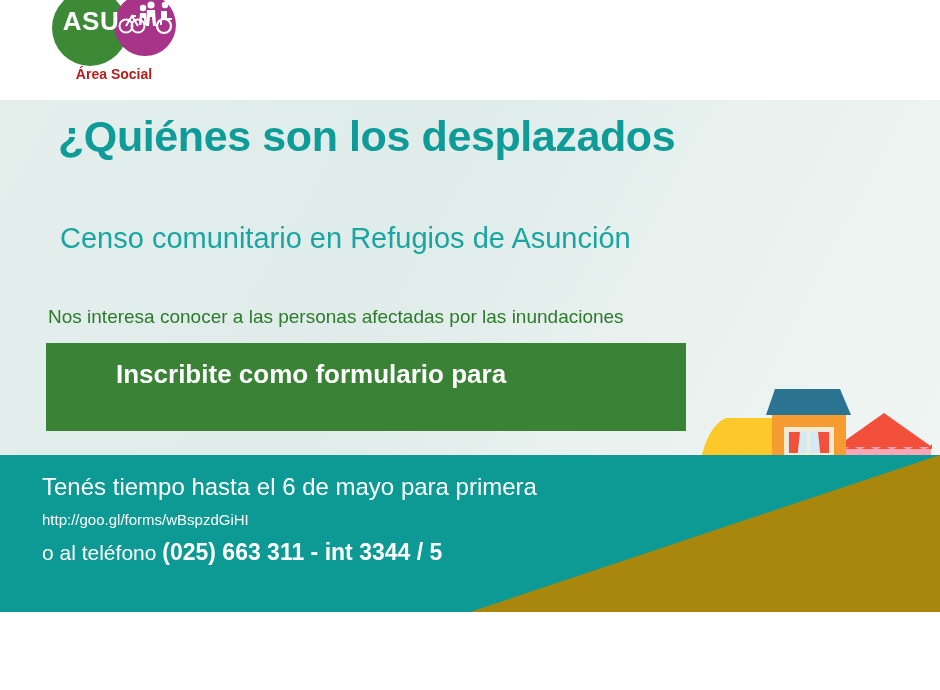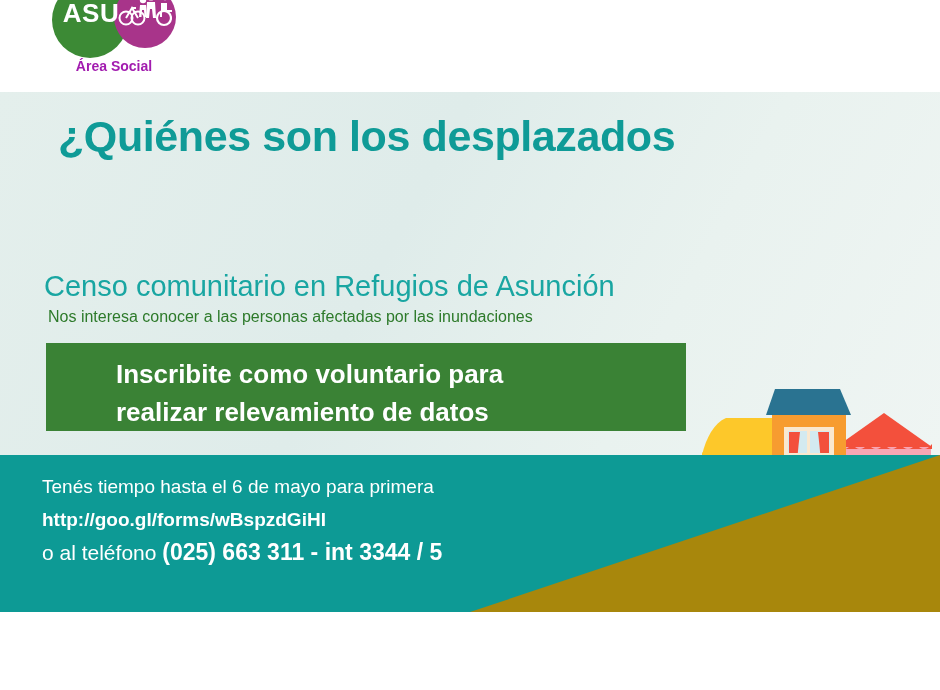--- a/index.html
+++ b/index.html
@@ -15,21 +15,21 @@
     position: relative;
     width: 940px;
     height: 690px;
     overflow: hidden;
     background: #ffffff;
   }
 
   
   .header-band {
     position: absolute;
-    left: 0; top: 8px;
+    left: 0; top: 16px;
     width: 940px; height: 84px;
     background: #ffffff;
   }
   .asu-logo-wrap {
     position: absolute;
     left: 52px; top: -26px;
     width: 124px; height: 68px;
   }
   .asu-circle-green {
     position: absolute;
@@ -59,21 +59,21 @@
   .asu-pictos {
     position: absolute;
     left: 66px; top: 8px;
     width: 54px; height: 40px;
   }
   .area-social-label {
     position: absolute;
     left: 52px; top: 50px;
     width: 124px;
     text-align: center;
-    color: #a21caf;
+    color: #b91c1c;
     font-size: 14px;
     font-weight: bold;
     font-family: "Liberation Sans", sans-serif;
   }
 
   
   .mint-band {
     position: absolute;
     left: 0; top: 84px;
     width: 940px; height: 371px;
@@ -96,35 +96,34 @@
     color: #0f9b97;
     font-size: 43px;
     line-height: 52px;
     font-weight: bold;
     letter-spacing: -0.4px;
     font-family: "Liberation Sans", sans-serif;
     margin-left: 16px;
   }
   .subhead {
     position: absolute;
-    left: 44px; top: 220px;
+    left: 60px; top: 220px;
     width: 700px;
     color: #19a6a2;
     font-size: 29px;
     line-height: 36px;
     font-weight: normal;
     font-family: "Liberation Sans", sans-serif;
-    margin-top: 48px;
   }
   .greenline {
     position: absolute;
     left: 48px; top: 305px;
     width: 680px;
     color: #2d7a2a;
-    font-size: 16px;
+    font-size: 19px;
     line-height: 24px;
     font-family: "Liberation Sans", sans-serif;
   }
   .green-box {
     position: absolute;
     left: 46px; top: 343px;
     width: 640px; height: 88px;
     background: #3a8235;
   }
   .green-box-text {
@@ -154,28 +153,28 @@
     clip-path: polygon(100% 0, 100% 100%, 0 100%);
   }
   .contact-block {
     position: absolute;
     left: 42px; top: 471px;
     width: 620px;
     color: #ffffff;
     font-family: "Liberation Sans", sans-serif;
   }
   .contact-l1, .contact-l2 {
-    font-size: 19px;
+    font-size: 24px;
     line-height: 32px;
     font-weight: normal;
   }
   .contact-url {
-    font-size: 19px;
+    font-size: 15px;
     line-height: 34px;
-    font-weight: bold;
+    font-weight: normal;
   }
   .contact-phone-line {
     font-size: 21px;
     line-height: 30px;
     font-weight: normal;
   }
   .contact-phone-line b {
     font-size: 23px;
     font-weight: bold;
   }
@@ -251,22 +250,21 @@
   <div class="headline">
     <div>¿Quiénes son los desplazados</div>
   </div>
 
   <div class="subhead">Censo comunitario en Refugios de Asunción</div>
 
   <div class="greenline">Nos interesa conocer a las personas afectadas por las inundaciones</div>
 
   <div class="green-box">
     <div class="green-box-text">
-      <div>Inscribite como voluntario para</div>
-      <div>realizar relevamiento de datos</div>
+      <div>Inscribite como formulario para</div>
     </div>
   </div>
 
   <div class="contact-block">
     <div class="contact-l1">Tenés tiempo hasta el 6 de mayo para primera</div>
     <div class="contact-url">http://goo.gl/forms/wBspzdGiHI</div>
     <div class="contact-phone-line"><span>o al teléfono </span><b>(025) 663 311 - int 3344 / 5</b></div>
   </div>
 
   <div class="header-band">

